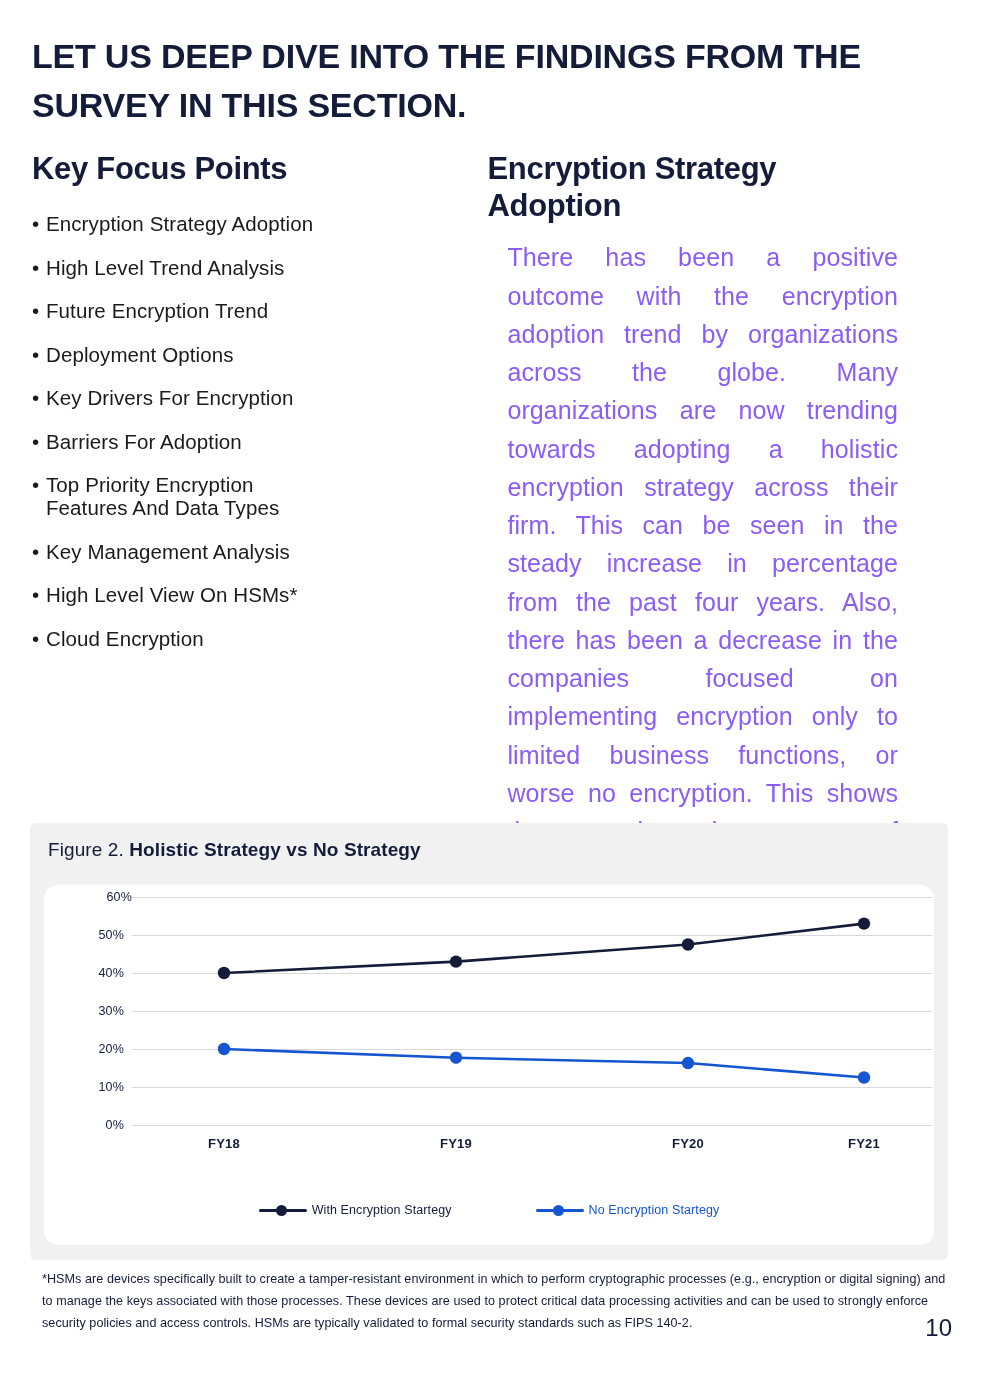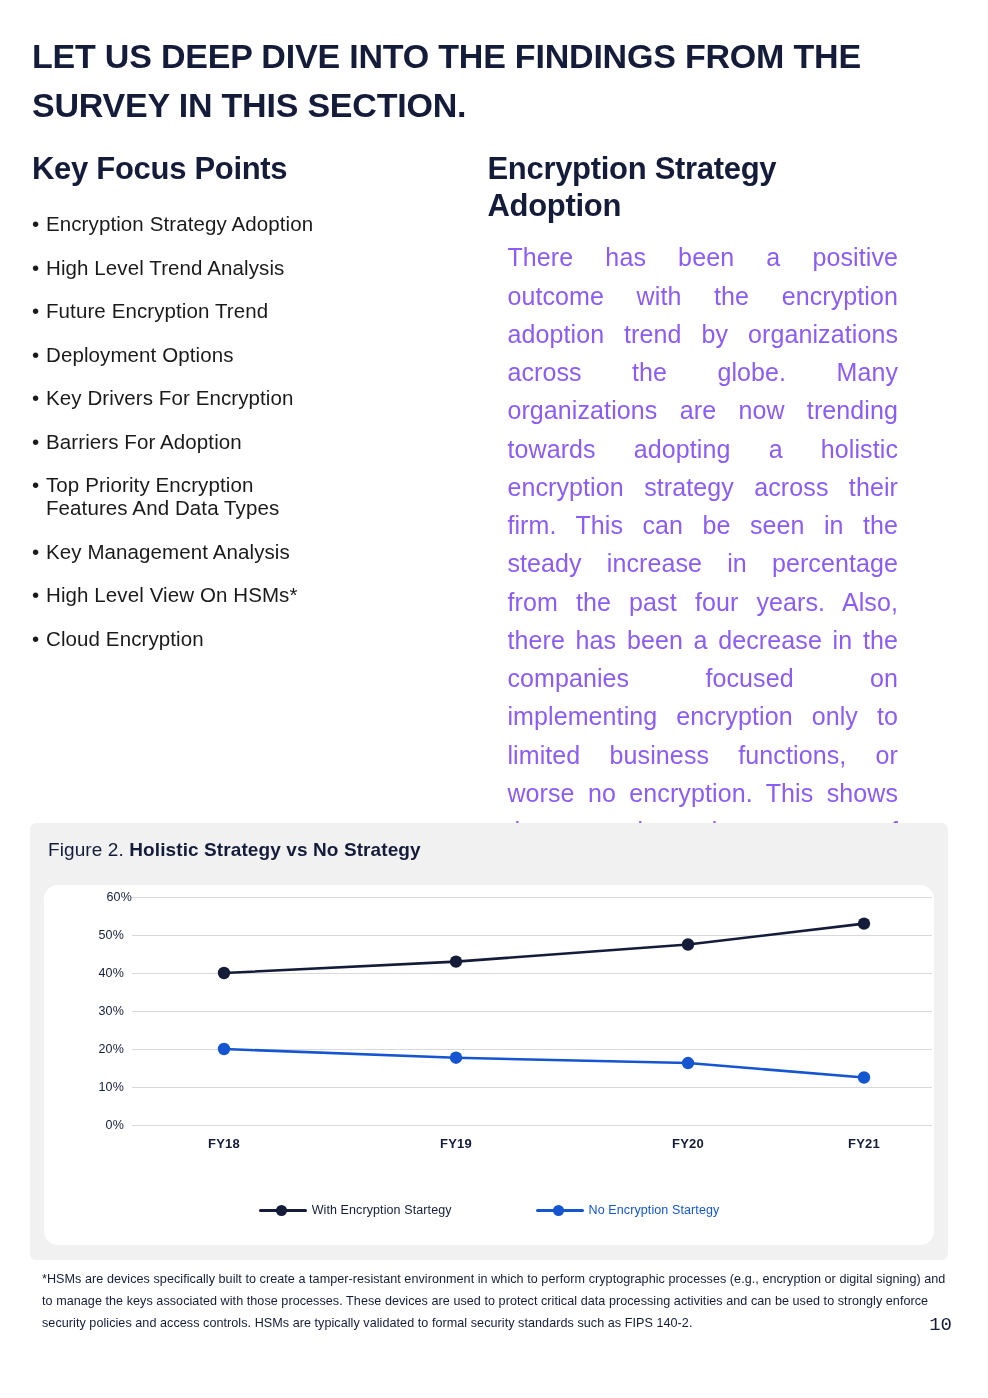--- a/index.html
+++ b/index.html
@@ -210,24 +210,23 @@
     font-size: 12.6px;
     line-height: 1.75;
     color: #141c3a;
     letter-spacing: 0.05px;
   }
 
   #page-number {
     position: absolute;
     right: 36px;
     top: 1314px;
-    font-size: 19px;
+    font-size: 24px;
     color: #141c3a;
     font-weight: 400;
-    font-family: Liberation Mono, monospace;
   }
 </style>
 </head>
 <body>
 
 <div id="page">
 
   <h1 id="main-heading">LET US DEEP DIVE INTO THE FINDINGS FROM THE SURVEY IN THIS SECTION.</h1>
 
   <div id="columns">

